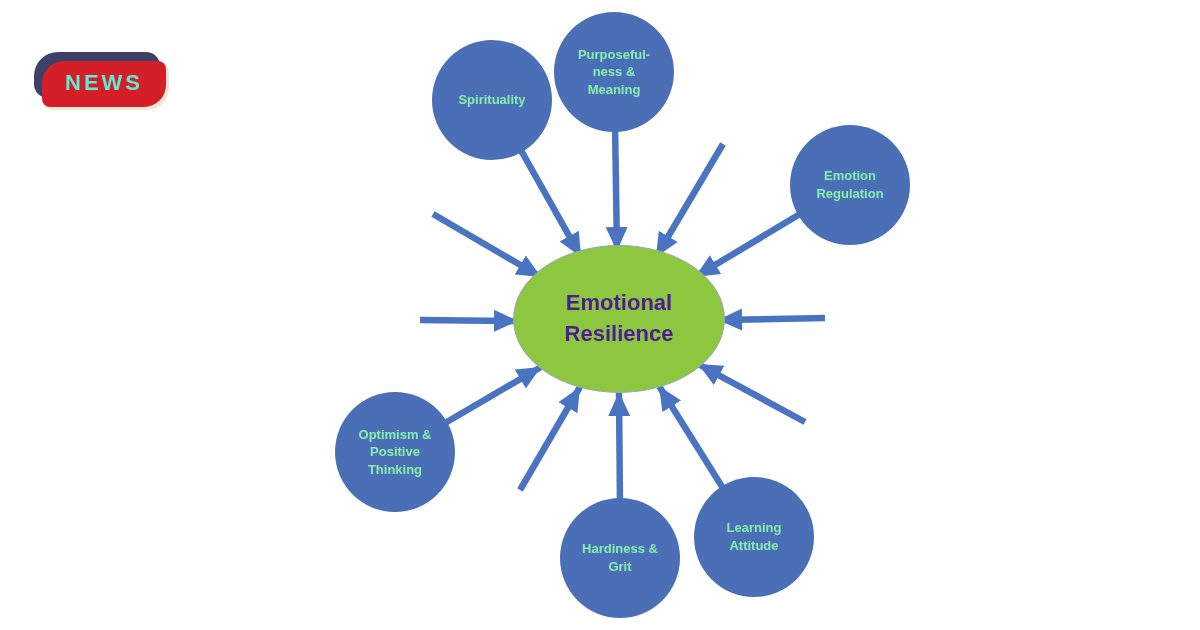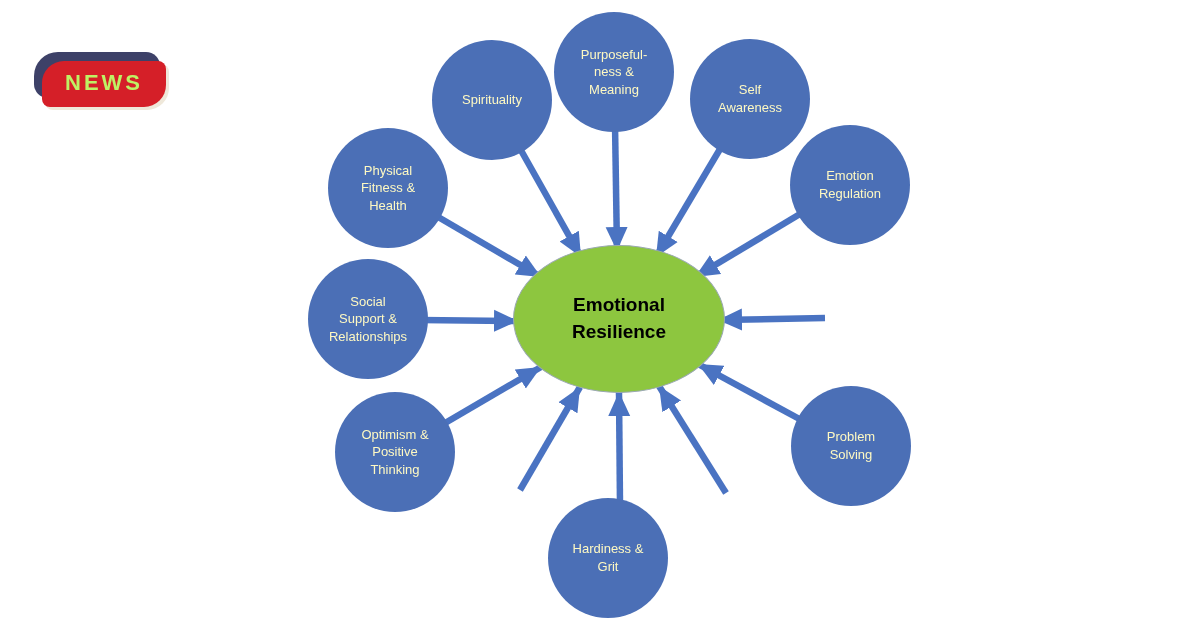--- a/index.html
+++ b/index.html
@@ -15,49 +15,49 @@
     position:absolute;left:0;top:0;width:126px;height:46px;
     background:#3d4168;border-radius:24px 14px 24px 14px;
   }
   .badge-red{
     position:absolute;left:8px;top:9px;width:124px;height:46px;
     background:#d51f28;border-radius:22px 8px 22px 8px;
     box-shadow:3px 3px 0 #efe8da;
     display:flex;align-items:center;justify-content:center;
   }
   .badge-red span{
-    color:#bef264;font-size:22px;font-weight:800;letter-spacing:3px;
+    color:#5eead4;font-size:22px;font-weight:800;letter-spacing:3px;
     transform:translateY(-1px);
   }
 
   
   .arrows{position:absolute;left:0;top:0;pointer-events:none;}
   .arrows line{stroke:#4a73c2;stroke-width:6.5;}
 
   
   .node{
     position:absolute;width:120px;height:120px;border-radius:50%;
     background:#4b6fb6;
     display:flex;align-items:center;justify-content:center;text-align:center;
     z-index:2;
   }
   .node span{
-    color:#fef9c3;font-weight:400;font-size:13px;line-height:1.35;
+    color:#86efac;font-weight:700;font-size:13px;line-height:1.35;
     white-space:pre-line;
   }
 
   
   .center-ellipse{
     position:absolute;left:513px;top:245px;width:212px;height:148px;
     background:#8dc63f;border:1.5px solid #9aa8b2;border-radius:50%;
     display:flex;align-items:center;justify-content:center;text-align:center;
     z-index:3;box-sizing:border-box;
   }
   .center-ellipse span{
-    color:#000000;font-weight:700;font-size:19px;line-height:1.4;
+    color:#4c1d95;font-weight:700;font-size:22px;line-height:1.4;
     white-space:pre-line;
   }
 </style>
 </head>
 <body>
 
 <div class="canvas">
 
   <div class="badge">
     <div class="badge-navy"></div>
@@ -84,50 +84,36 @@
     <line x1="420" y1="320" x2="518" y2="321" marker-end="url(#ah)"></line>
     <line x1="433" y1="214" x2="541" y2="277" marker-end="url(#ah)"></line>
     <line x1="518" y1="145" x2="581" y2="257" marker-end="url(#ah)"></line>
   </svg>
 
   <div class="node" style="left:554px;top:12px">
     <span>Purposeful-
 ness &amp;
 Meaning</span>
   </div>
-  <div class="node" style="left:690px;top:39px">
-    <span>Self
-Awareness</span>
-  </div>
   <div class="node" style="left:790px;top:125px">
     <span>Emotion
 Regulation</span>
   </div>
-  <div class="node" style="left:791px;top:386px">
-    <span>Problem
-Solving</span>
+  <div class="node" style="left:694px;top:477px">
+    <span>Learning
+Attitude</span>
   </div>
-  <div class="node" style="left:548px;top:498px">
+  <div class="node" style="left:560px;top:498px">
     <span>Hardiness &amp;
 Grit</span>
   </div>
   <div class="node" style="left:335px;top:392px">
     <span>Optimism &amp;
 Positive
 Thinking</span>
-  </div>
-  <div class="node" style="left:308px;top:259px">
-    <span>Social
-Support &amp;
-Relationships</span>
-  </div>
-  <div class="node" style="left:328px;top:128px">
-    <span>Physical
-Fitness &amp;
-Health</span>
   </div>
   <div class="node" style="left:432px;top:40px">
     <span>Spirituality</span>
   </div>
 
   <div class="center-ellipse">
     <span>Emotional
 Resilience</span>
   </div>
 

